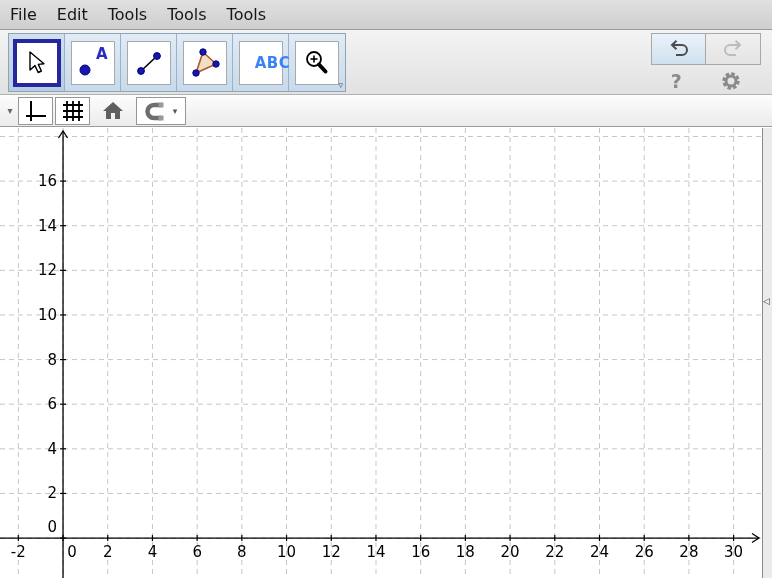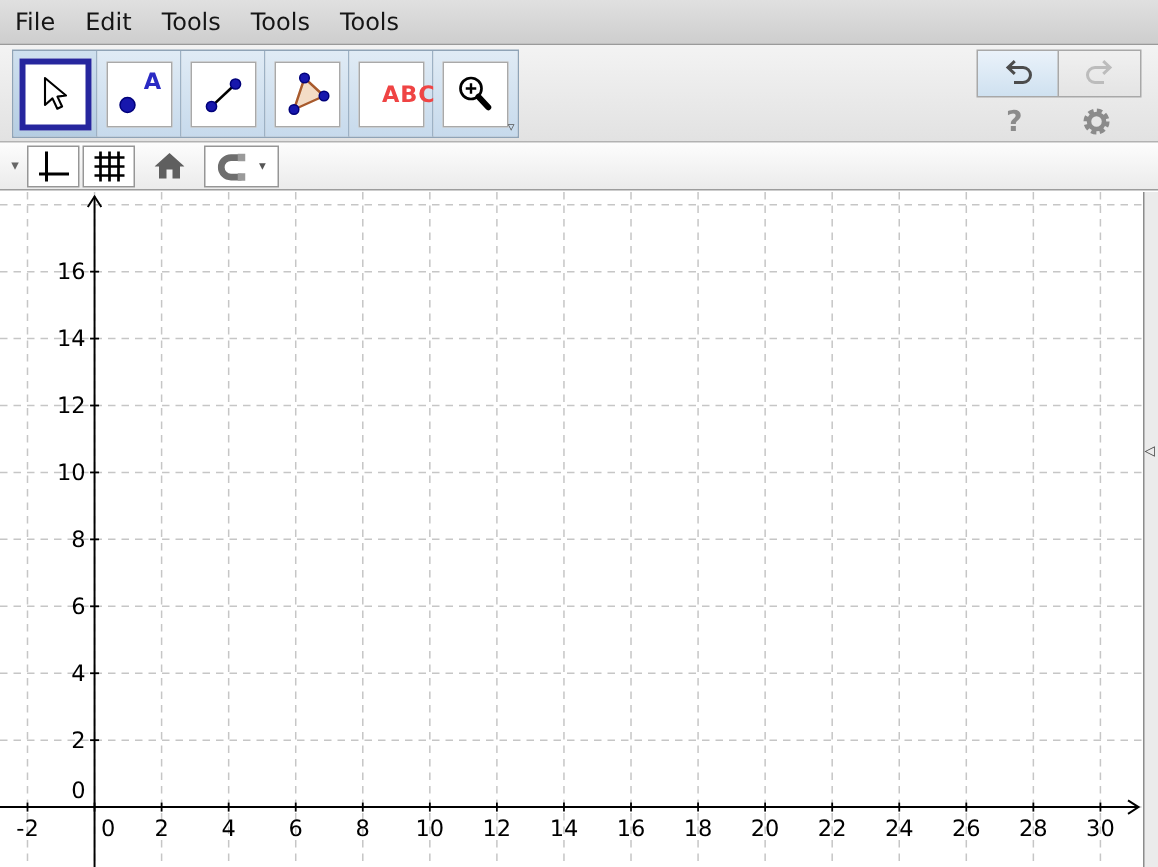--- a/index.html
+++ b/index.html
@@ -15,21 +15,21 @@
   .toolbar { height:65px; background:linear-gradient(#f3f3f3,#e2e2e2); border-bottom:1px solid #b2b2b2; position:relative; }
   .toolgroup { position:absolute; left:8px; top:3px; display:flex; border:1px solid #8fa3b6; }
   .toolcell { width:56px; height:57px; background:linear-gradient(#e0ebf5,#c7daec); border-right:1px solid #9db1c4;
               display:flex; align-items:center; justify-content:center; position:relative; }
   .toolcell:last-child { border-right:none; }
   .toolcell.selected { background:linear-gradient(#cfe0ef,#b5cde2); }
   .toolbtn { width:44px; height:44px; background:#fff; border:1px solid #a9a9a9;
              display:flex; align-items:center; justify-content:center; position:relative; }
   .toolcell.selected .toolbtn { width:48px; height:48px; border:4px solid #26269e; }
   .tool-dd { position:absolute; right:2px; bottom:1px; font-size:9px; color:#555; line-height:9px; }
-  .abc-label { font-size:15px; font-weight:600; color:#ef4444; letter-spacing:.5px;margin-left:24px; }
+  .abc-label { font-size:15px; font-weight:600; color:#3b82f6; letter-spacing:.5px;margin-left:24px; }
   .pt-a { position:absolute; top:3px; right:6px; color:#2a2ac4; font-size:15px; font-weight:600; }
 
   .history { position:absolute; right:11px; top:3px; display:flex; border:1px solid #a8a8a8; }
   .hbtn { width:54px; height:30px; display:flex; align-items:center; justify-content:center; }
   .hbtn.undo { background:linear-gradient(#eaf2fa,#cfe1f0); border-right:1px solid #a8a8a8; }
   .hbtn.redo { background:linear-gradient(#f0f0f0,#e4e4e4); }
   .quick { position:absolute; right:11px; top:38px; width:110px; display:flex; justify-content:space-around; align-items:center; height:26px; }
   .help-q { font-size:19px; font-weight:bold; color:#8b8b8b; }
 
   

